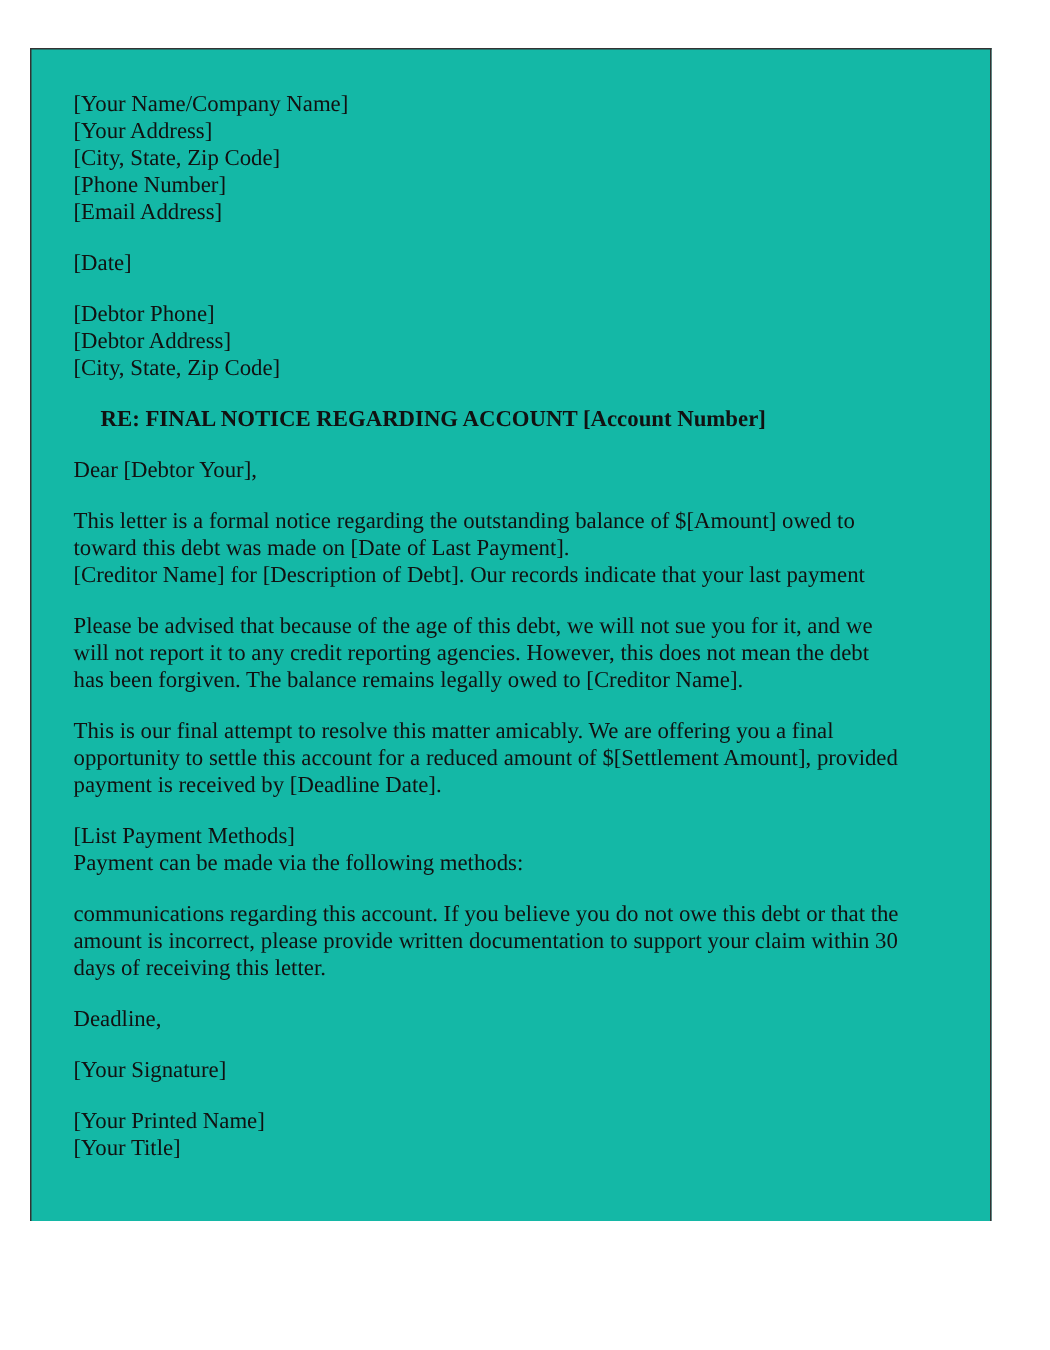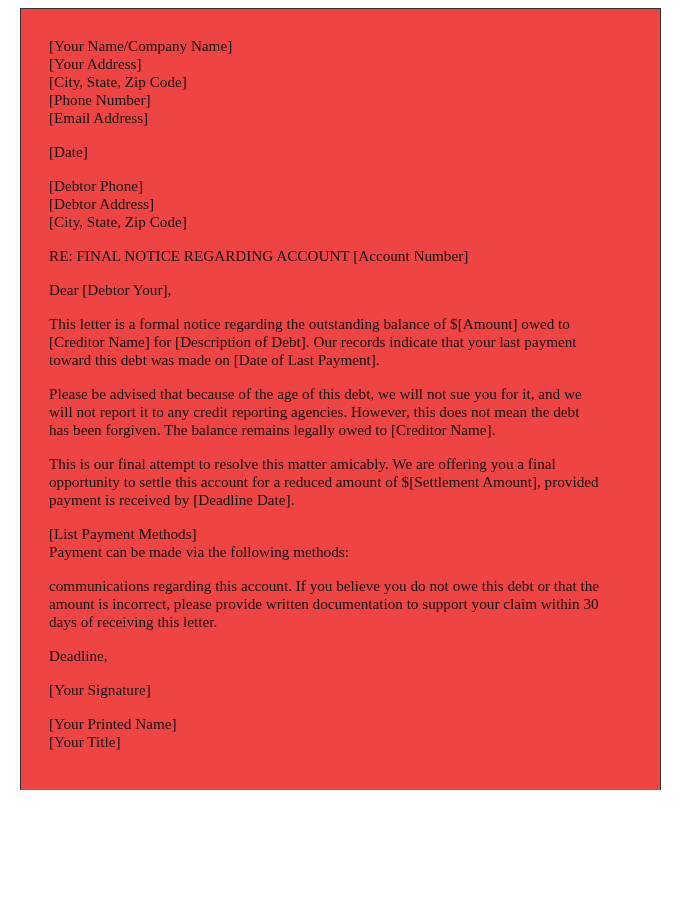--- a/index.html
+++ b/index.html
@@ -1,38 +1,38 @@
 <!DOCTYPE html>
 <html><head>
 <meta charset="utf-8">
 <style>
   html, body { margin: 0; padding: 0; background: #ffffff; }
   body { width: 700px; height: 900px; position: relative; overflow: hidden; }
   .page {
     position: absolute;
-    left: 20px; top: 8px;
+    left: 20px; top: 32px;
     width: 641px; height: 782px;
     border-top: 1px solid #333;
     border-left: 1px solid #333;
     border-right: 1px solid #333;
     box-sizing: border-box;
-    background: #ef4444;
+    background: #14b8a6;
   }
   .content {
     position: absolute;
     left: 28px; top: 28px;
     width: 590px;
     font-family: "Liberation Serif", "DejaVu Serif", serif;
     font-size: 15.2px;
     line-height: 18px;
     color: #111;
   }
   .block { margin: 0 0 16px 0; }
   .line { display: block; white-space: nowrap; }
-  .subject { font-weight: normal; margin: 0 0 16px 0; }
+  .subject { font-weight: bold; margin: 0 0 16px 18px; }
   p { margin: 0 0 16px 0; }
 </style>
 </head>
 <body>
 
 <div class="page">
   <div class="content">
 
     <div class="block">
       <span class="line">[Your Name/Company Name]</span>
@@ -51,22 +51,22 @@
       <span class="line">[Debtor Address]</span>
       <span class="line">[City, State, Zip Code]</span>
     </div>
 
     <div class="subject">RE: FINAL NOTICE REGARDING ACCOUNT [Account Number]</div>
 
     <p>Dear [Debtor Your],</p>
 
     <p>
       <span class="line">This letter is a formal notice regarding the outstanding balance of $[Amount] owed to</span>
+      <span class="line">toward this debt was made on [Date of Last Payment].</span>
       <span class="line">[Creditor Name] for [Description of Debt]. Our records indicate that your last payment</span>
-      <span class="line">toward this debt was made on [Date of Last Payment].</span>
     </p>
 
     <p>
       <span class="line">Please be advised that because of the age of this debt, we will not sue you for it, and we</span>
       <span class="line">will not report it to any credit reporting agencies. However, this does not mean the debt</span>
       <span class="line">has been forgiven. The balance remains legally owed to [Creditor Name].</span>
     </p>
 
     <p>
       <span class="line">This is our final attempt to resolve this matter amicably. We are offering you a final</span>

